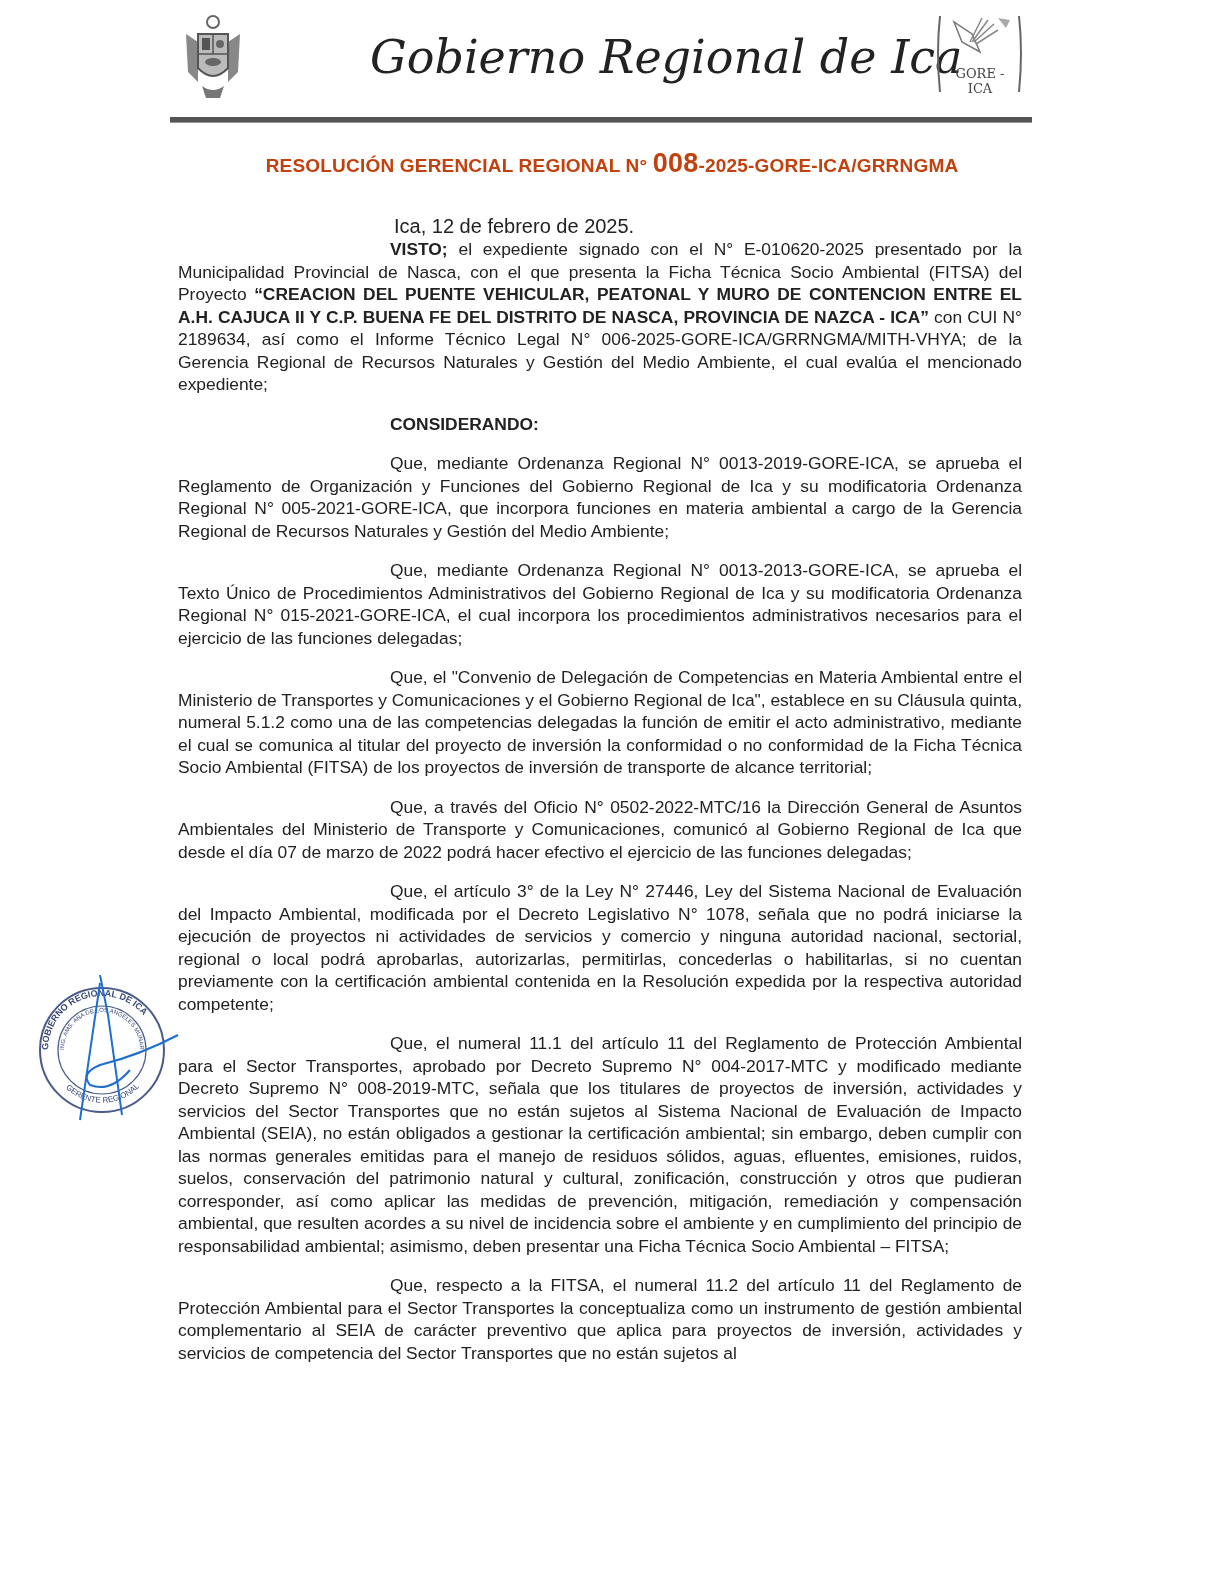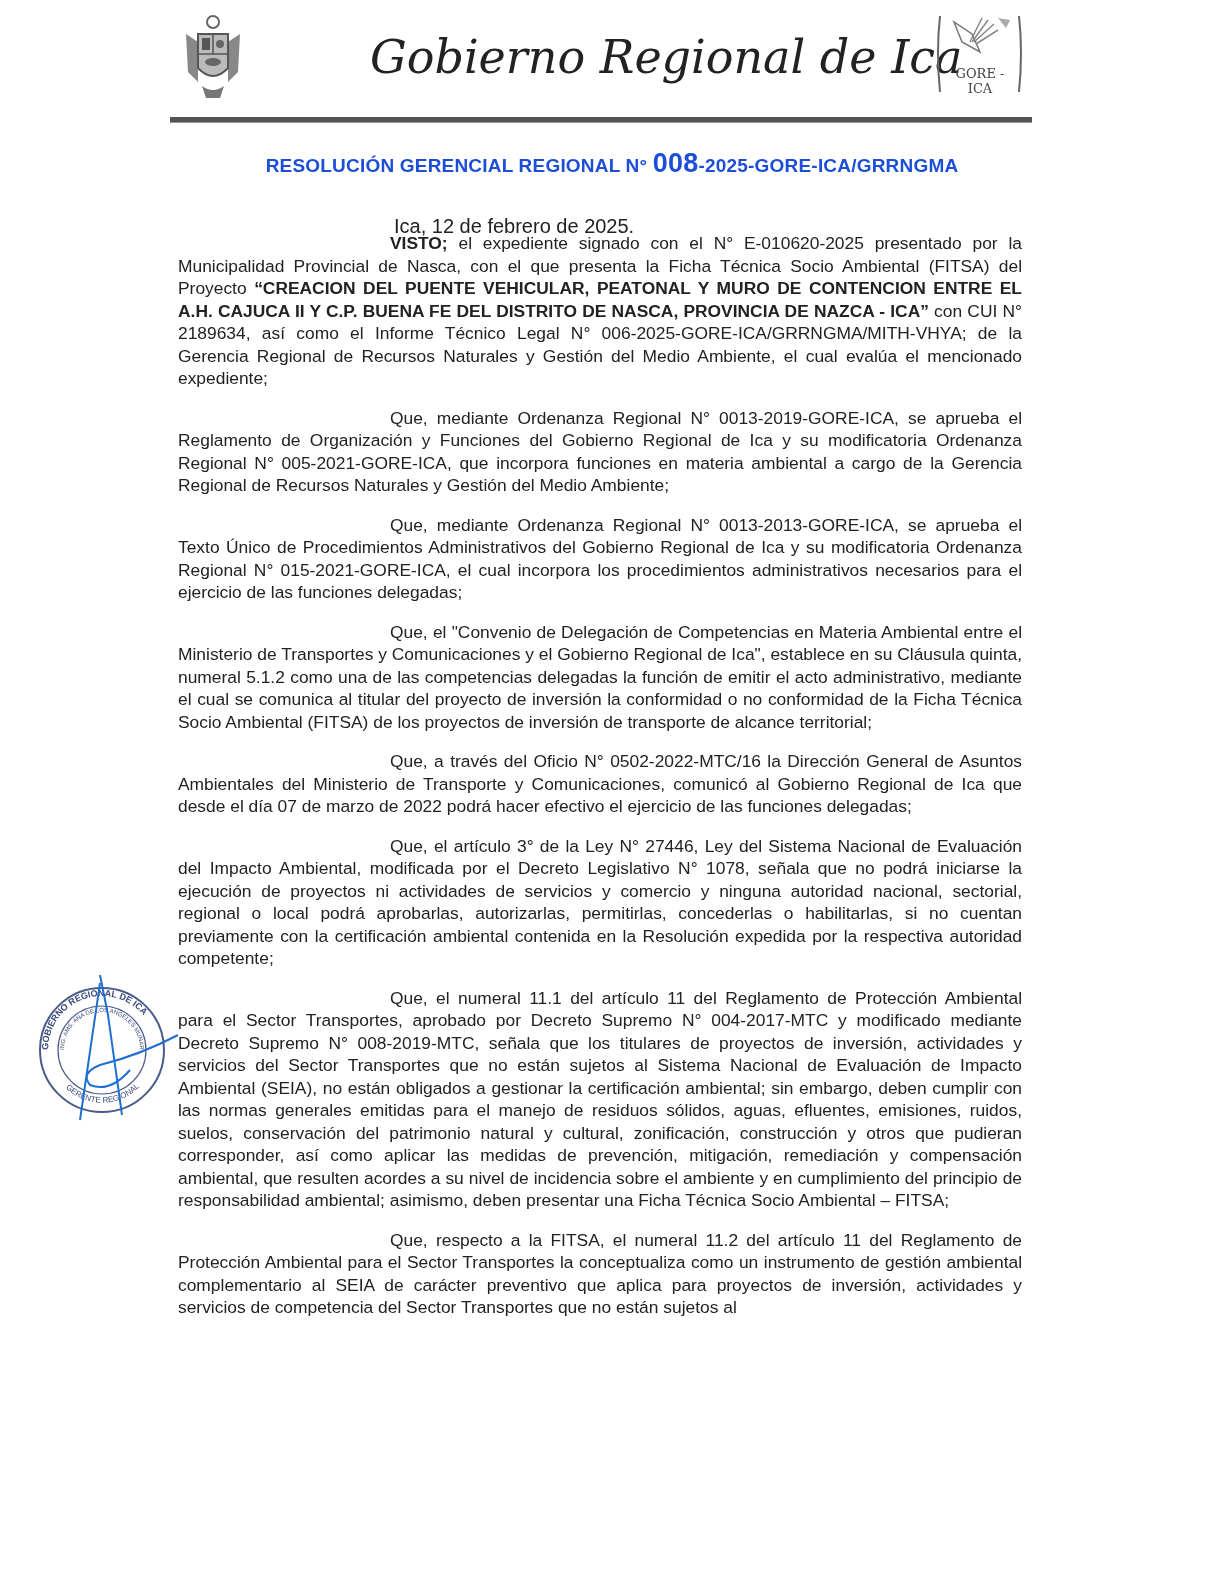--- a/index.html
+++ b/index.html
@@ -3,24 +3,24 @@
 <meta charset="utf-8">
 <style>
   html, body { margin: 0; padding: 0; background: #ffffff; }
   body { width: 1224px; height: 1584px; position: relative; overflow: hidden; color: #1a1a1a; }
   .header { position: absolute; left: 170px; top: 0; width: 862px; height: 125px; }
   .coat { position: absolute; left: 10px; top: 12px; width: 66px; height: 90px; }
   .header-title { position: absolute; left: 200px; top: 30px; font-family: "DejaVu Serif", serif; font-style: italic; font-size: 46px; color: #222; letter-spacing: 0px; }
   .gore-logo { position: absolute; left: 762px; top: 12px; width: 95px; height: 82px; }
   .gore-logo-text { position: absolute; left: 12px; top: 54px; width: 72px; text-align: center; font-family: "DejaVu Serif", serif; font-size: 13px; color: #444; }
   .rule { position: absolute; left: 170px; top: 117px; width: 862px; height: 5px; background: #555; border-bottom: 1px solid #999; }
-  .doc-title { position: absolute; left: 0; width: 1224px; top: 148px; text-align: center; font-family: "Liberation Sans", sans-serif; font-weight: bold; font-size: 19px; color: #1d4ed8; letter-spacing: 0.2px; }
+  .doc-title { position: absolute; left: 0; width: 1224px; top: 148px; text-align: center; font-family: "Liberation Sans", sans-serif; font-weight: bold; font-size: 19px; color: #c2410c; letter-spacing: 0.2px; }
   .doc-title .num { font-size: 27px; }
   .date { position: absolute; left: 394px; top: 203px; font-family: "Liberation Sans", sans-serif; font-size: 20px; color: #222; margin-top: 12px; }
-  .body { position: absolute; left: 178px; top: 232px; width: 844px; font-family: "Liberation Sans", sans-serif; font-size: 17.4px; line-height: 22.5px; text-align: justify; color: #222; }
+  .body { position: absolute; left: 178px; top: 238px; width: 844px; font-family: "Liberation Sans", sans-serif; font-size: 17.4px; line-height: 22.5px; text-align: justify; color: #222; }
   .para { margin: 0 0 17px 0; text-indent: 212px; }
   .para b { font-weight: bold; }
   .section-head { margin: 0 0 17px 212px; font-weight: bold; font-size: 17.4px; }
   .seal { position: absolute; left: 30px; top: 975px; width: 150px; height: 150px; }
 </style>
 </head>
 <body>
 
 <div class="header">
   <svg class="coat" viewBox="0 0 66 90">
@@ -53,20 +53,21 @@
   <span>RESOLUCIÓN GERENCIAL REGIONAL N°</span>
   <span class="num">008</span><span>-2025-GORE-ICA/GRRNGMA</span>
 </div>
 
 <div class="date">Ica, 12 de febrero de 2025.</div>
 
 <div class="body">
   <p class="para">
     <b>VISTO;</b><span> el expediente signado con el N° E-010620-2025 presentado por la Municipalidad Provincial de Nasca, con el que presenta la Ficha Técnica Socio Ambiental (FITSA) del Proyecto </span><b>“CREACION DEL PUENTE VEHICULAR, PEATONAL Y MURO DE CONTENCION ENTRE EL A.H. CAJUCA II Y C.P. BUENA FE DEL DISTRITO DE NASCA, PROVINCIA DE NAZCA - ICA”</b><span> con CUI N° 2189634, así como el Informe Técnico Legal N° 006-2025-GORE-ICA/GRRNGMA/MITH-VHYA; de la Gerencia Regional de Recursos Naturales y Gestión del Medio Ambiente, el cual evalúa el mencionado expediente;</span>
   </p>
+  <div class="section-head">CONSIDERANDO:</div>
   <p class="para">Que, mediante Ordenanza Regional N° 0013-2019-GORE-ICA, se aprueba el Reglamento de Organización y Funciones del Gobierno Regional de Ica y su modificatoria Ordenanza Regional N° 005-2021-GORE-ICA, que incorpora funciones en materia ambiental a cargo de la Gerencia Regional de Recursos Naturales y Gestión del Medio Ambiente;</p>
   <p class="para">Que, mediante Ordenanza Regional N° 0013-2013-GORE-ICA, se aprueba el Texto Único de Procedimientos Administrativos del Gobierno Regional de Ica y su modificatoria Ordenanza Regional N° 015-2021-GORE-ICA, el cual incorpora los procedimientos administrativos necesarios para el ejercicio de las funciones delegadas;</p>
   <p class="para">Que, el "Convenio de Delegación de Competencias en Materia Ambiental entre el Ministerio de Transportes y Comunicaciones y el Gobierno Regional de Ica", establece en su Cláusula quinta, numeral 5.1.2 como una de las competencias delegadas la función de emitir el acto administrativo, mediante el cual se comunica al titular del proyecto de inversión la conformidad o no conformidad de la Ficha Técnica Socio Ambiental (FITSA) de los proyectos de inversión de transporte de alcance territorial;</p>
   <p class="para">Que, a través del Oficio N° 0502-2022-MTC/16 la Dirección General de Asuntos Ambientales del Ministerio de Transporte y Comunicaciones, comunicó al Gobierno Regional de Ica que desde el día 07 de marzo de 2022 podrá hacer efectivo el ejercicio de las funciones delegadas;</p>
   <p class="para">Que, el artículo 3° de la Ley N° 27446, Ley del Sistema Nacional de Evaluación del Impacto Ambiental, modificada por el Decreto Legislativo N° 1078, señala que no podrá iniciarse la ejecución de proyectos ni actividades de servicios y comercio y ninguna autoridad nacional, sectorial, regional o local podrá aprobarlas, autorizarlas, permitirlas, concederlas o habilitarlas, si no cuentan previamente con la certificación ambiental contenida en la Resolución expedida por la respectiva autoridad competente;</p>
   <p class="para">Que, el numeral 11.1 del artículo 11 del Reglamento de Protección Ambiental para el Sector Transportes, aprobado por Decreto Supremo N° 004-2017-MTC y modificado mediante Decreto Supremo N° 008-2019-MTC, señala que los titulares de proyectos de inversión, actividades y servicios del Sector Transportes que no están sujetos al Sistema Nacional de Evaluación de Impacto Ambiental (SEIA), no están obligados a gestionar la certificación ambiental; sin embargo, deben cumplir con las normas generales emitidas para el manejo de residuos sólidos, aguas, efluentes, emisiones, ruidos, suelos, conservación del patrimonio natural y cultural, zonificación, construcción y otros que pudieran corresponder, así como aplicar las medidas de prevención, mitigación, remediación y compensación ambiental, que resulten acordes a su nivel de incidencia sobre el ambiente y en cumplimiento del principio de responsabilidad ambiental; asimismo, deben presentar una Ficha Técnica Socio Ambiental – FITSA;</p>
   <p class="para">Que, respecto a la FITSA, el numeral 11.2 del artículo 11 del Reglamento de Protección Ambiental para el Sector Transportes la conceptualiza como un instrumento de gestión ambiental complementario al SEIA de carácter preventivo que aplica para proyectos de inversión, actividades y servicios de competencia del Sector Transportes que no están sujetos al</p>
 </div>
 
 <svg class="seal" viewBox="0 0 150 150">

